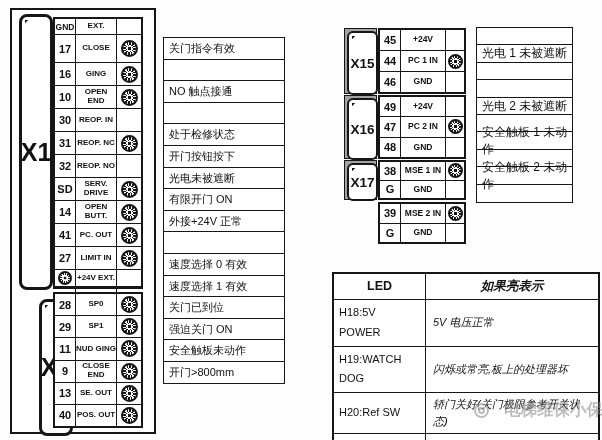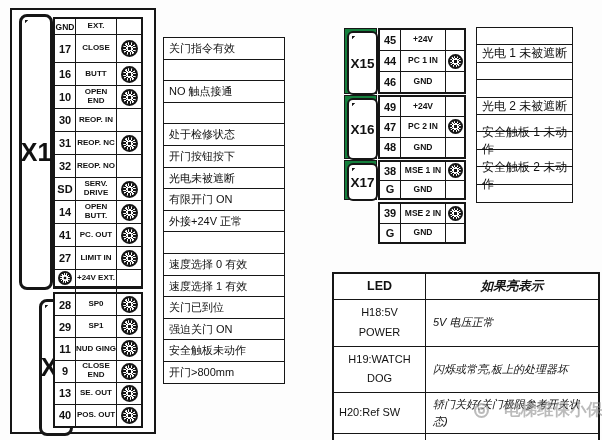--- a/index.html
+++ b/index.html
@@ -10,21 +10,21 @@
   }
   .abs{position:absolute;box-sizing:border-box;}
   
   .outer-left{left:10px;top:8px;width:146px;height:426px;border:2px solid #161616;background:#fff;}
   
   .conn{border:3px solid #161616;border-radius:8px;background:#fff;
         display:flex;align-items:center;justify-content:center;font-weight:700;}
   .conn::before{content:"";position:absolute;top:3px;left:3px;width:9px;height:9px;
         background:linear-gradient(135deg,#161616 0 2px,transparent 2.5px);}
   .conn-big{font-size:25px;letter-spacing:0;}
-  .connwrap{border:1.5px solid #161616;padding:2px;background:#15803d;}
+  .connwrap{border:1.5px solid #161616;padding:2px;background:#a3a3a3;}
   .connwrap .conn{position:relative;width:100%;height:100%;border-width:2.5px;border-radius:6px;font-size:13.5px;}
   
   .ptable{border:2px solid #161616;background:#fff;display:flex;flex-direction:column;}
   .prow{display:flex;border-bottom:1.5px solid #161616;min-height:0;}
   .prow:last-child{border-bottom:none;}
   .prow>div{border-right:1.5px solid #161616;display:flex;align-items:center;justify-content:center;
             box-sizing:border-box;min-width:0;overflow:hidden;}
   .prow>div:last-child{border-right:none;}
   .c-pin{width:21px;font-size:11px;font-weight:700;flex:none;}
   .c-pin.sm{font-size:8.5px;}
@@ -42,21 +42,21 @@
   .note{box-sizing:border-box;border:1.6px solid #161616;background:#fff;margin-top:-1.6px;
         display:flex;align-items:center;padding-left:5px;}
   .note:first-child{margin-top:0;}
   .mid-notes .note{height:23.2px;font-size:11px;}
   .right-notes .note{height:19px;font-size:12px;}
   
   .ledtab{border:2px solid #161616;background:#fff;display:flex;flex-direction:column;}
   .lrow{display:flex;border-bottom:1.5px solid #161616;box-sizing:border-box;}
   .lrow:last-child{border-bottom:none;}
   .lcell{box-sizing:border-box;display:flex;align-items:center;}
-  .lcell.l{width:92px;border-right:1.5px solid #161616;padding:3px 5px;font-size:11px;line-height:1.8;flex:none;text-align:center;}
+  .lcell.l{width:92px;border-right:1.5px solid #161616;padding:3px 5px;font-size:11px;line-height:1.8;flex:none;}
   .lcell.r{flex:1;padding:3px 7px;font-size:11px;line-height:1.55;font-style:italic;}
   .lrow.head .lcell{justify-content:center;font-weight:700;font-size:12.5px;padding:0;}
   
   .watermark{display:flex;align-items:center;gap:3px;color:#8b8b8b;opacity:.58;
              font-size:16.5px;font-weight:700;white-space:nowrap;z-index:5;}
   .wm-logo{width:15px;height:15px;border-radius:50%;border:2px solid #8b8b8b;box-sizing:border-box;
            box-shadow:inset 0 0 0 2px #fff,inset 0 0 0 4px #8b8b8b;flex:none;}
 </style>
 </head>
 <body>
@@ -77,21 +77,21 @@
       </div>
     <div class="prow" style="flex:0 0 27px">
         <div class="c-pin">17</div>
         <div class="c-sig">CLOSE</div>
         <div class="c-st">
           <span class="pinwheel"></span>
         </div>
       </div>
     <div class="prow" style="flex:0 0 22px">
         <div class="c-pin">16</div>
-        <div class="c-sig">BUTT</div>
+        <div class="c-sig">GING</div>
         <div class="c-st">
           <span class="pinwheel"></span>
         </div>
       </div>
     <div class="prow" style="flex:0 0 22px">
         <div class="c-pin">10</div>
         <div class="c-sig">OPEN END</div>
         <div class="c-st">
           <span class="pinwheel"></span>
         </div>

